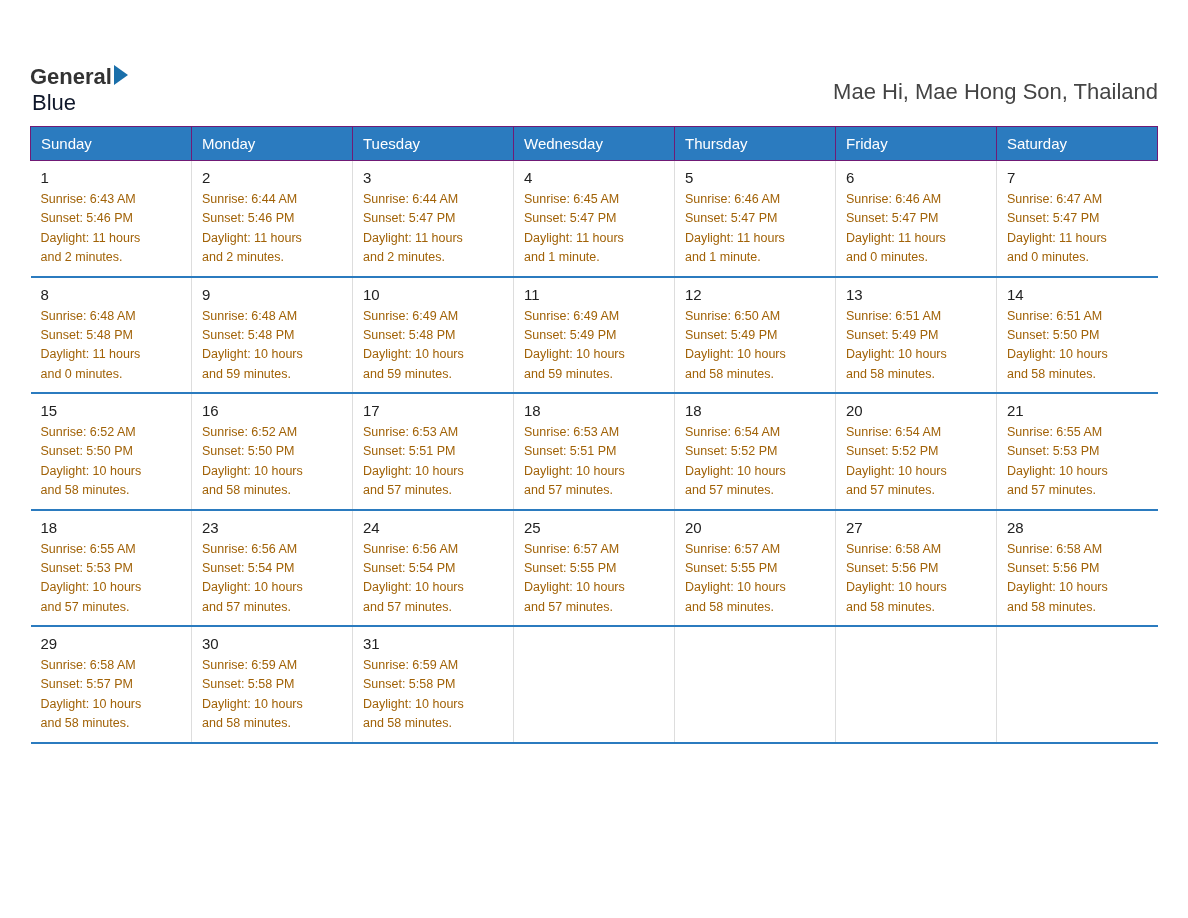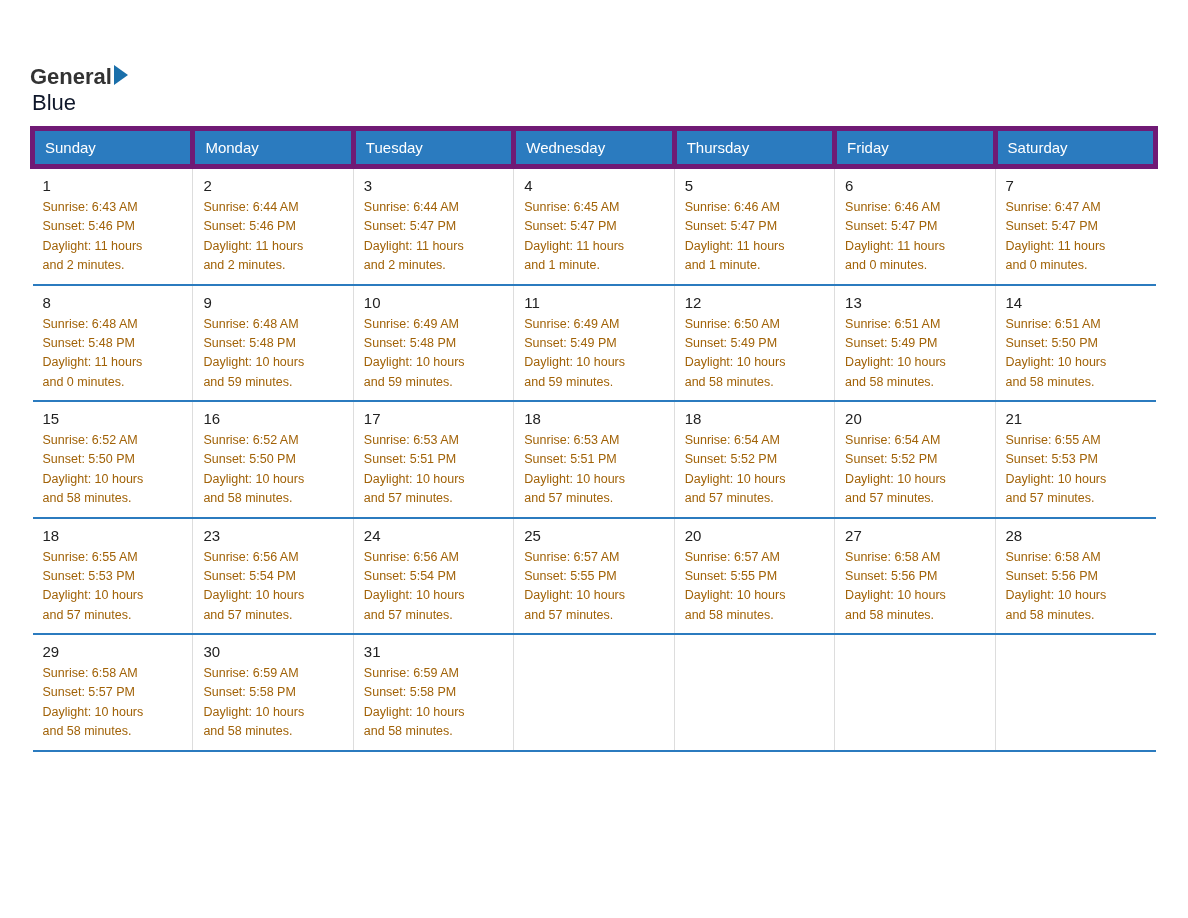--- a/index.html
+++ b/index.html
@@ -68,21 +68,21 @@
     }
     thead tr {
       background-color: #2b7bbf;
     }
     thead th {
       color: #fff;
       font-size: 15px;
       font-weight: normal;
       padding: 8px 10px;
       text-align: left;
-      border: 5px solid #701a75;
+      border: 1px solid #701a75;
     }
     tbody tr {
       border-bottom: 2px solid #2b7bbf;
     }
     tbody td {
       vertical-align: top;
       padding: 8px 10px;
       font-size: 13px;
       color: #222;
       border-right: 1px solid #ddd;
@@ -113,20 +113,21 @@
 
 <div class="header">
   <div class="logo-wrapper">
     <div class="logo-line1">
       <span class="logo-text-general">General</span>
       <span class="logo-arrow"></span>
     </div>
     <div class="logo-line2">Blue</div>
   </div>
   <div class="title-block">
+    <h2>Mae Hi, Mae Hong Son, Thailand</h2>
   </div>
 </div>
 
 <table>
   <thead>
     <tr>
     <th>Sunday</th>
         <th>Monday</th>
         <th>Tuesday</th>
         <th>Wednesday</th>

